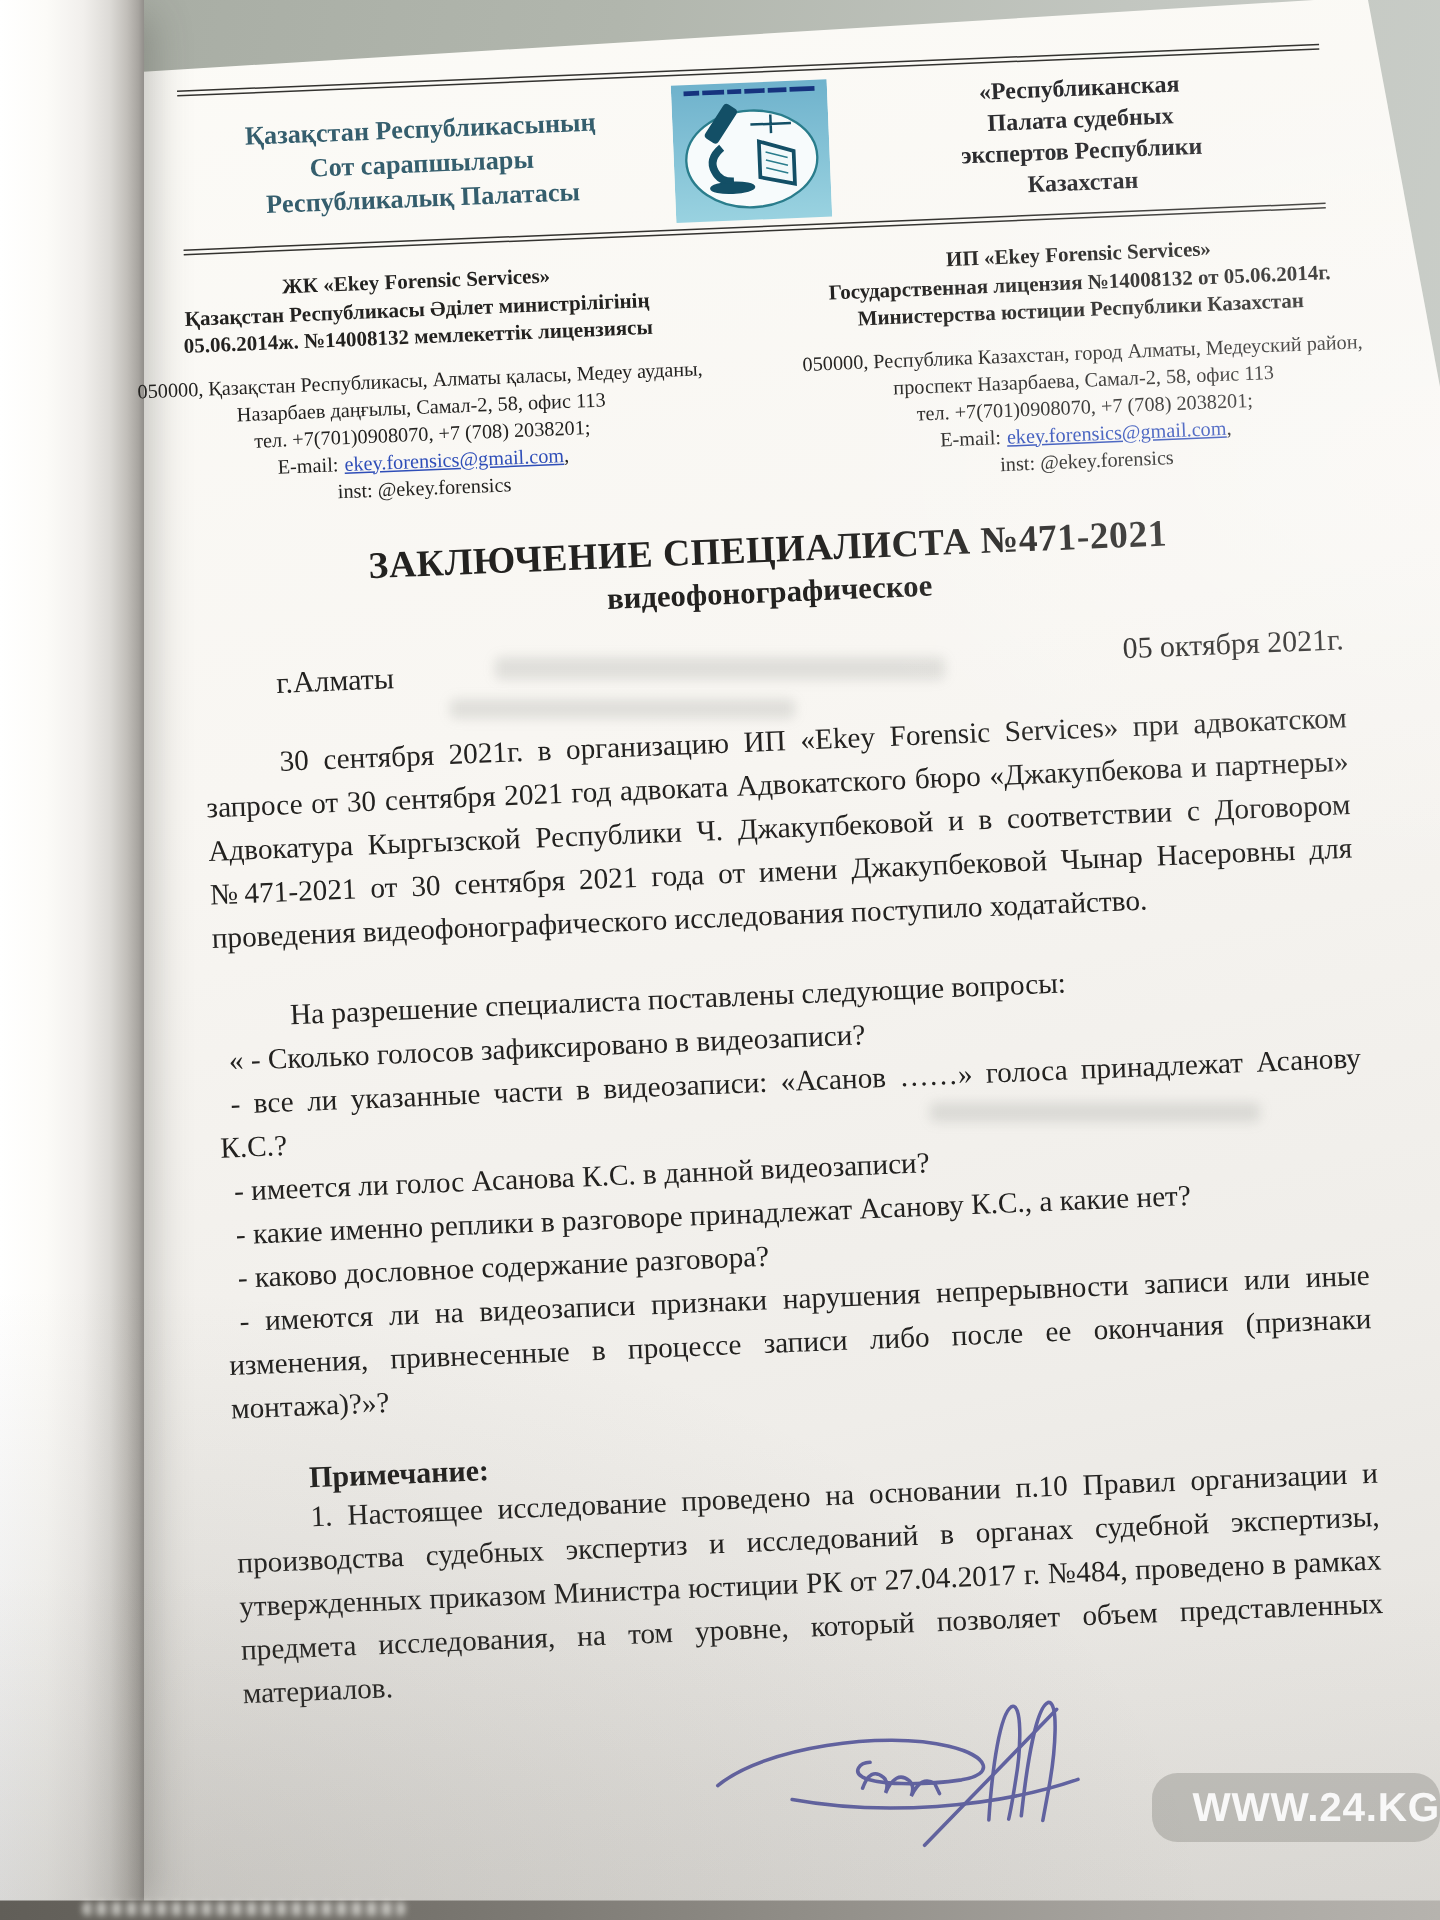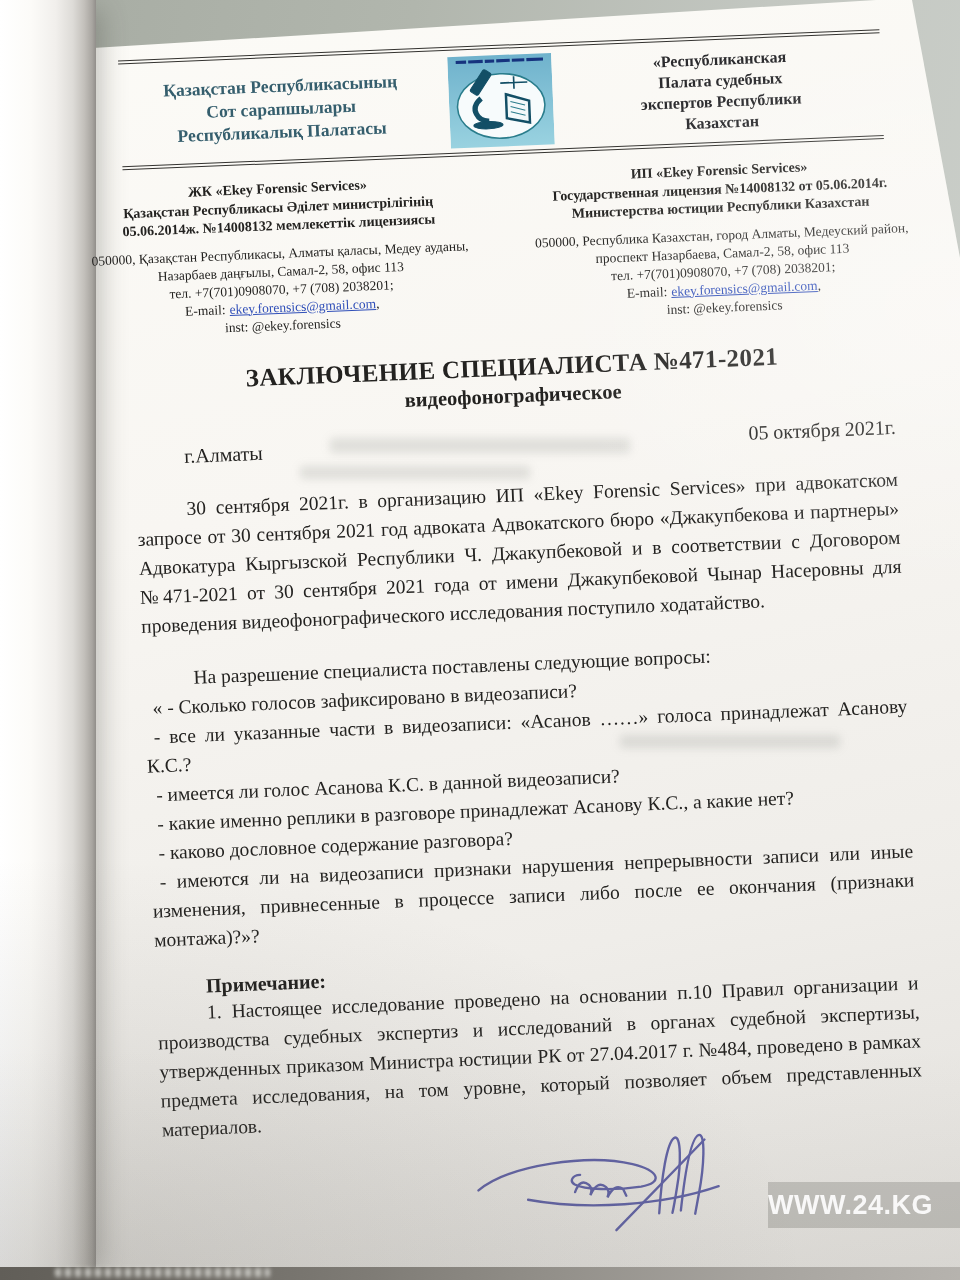--- a/index.html
+++ b/index.html
@@ -75,21 +75,21 @@
 
   
   .bottom-edge{position:absolute;left:0;bottom:0;width:100%;height:13px;
       background:linear-gradient(90deg,#615e58 0%,#6c6963 18%,#7e7b75 38%,#93908a 58%,#a6a39e 78%,#b6b3ae 100%);}
   .smudge{position:absolute;left:55px;bottom:3px;width:215px;height:9px;border-radius:3px;opacity:.8;
       background:repeating-linear-gradient(90deg,rgba(238,238,233,0.85) 0 6px,rgba(160,158,152,0.15) 6px 10px);
       filter:blur(2px);}
 
   
   .watermark{position:absolute;right:0;top:1182px;width:192px;height:46px;
-      background:rgba(108,108,102,0.30);display:flex;align-items:center;justify-content:flex-start;}
+      background:rgba(108,108,102,0.30);display:flex;align-items:center;justify-content:flex-end;border-radius:17px;}
   .watermark span{font-family:"Liberation Sans","DejaVu Sans",sans-serif;font-weight:bold;
       font-size:27px;letter-spacing:0.5px;color:rgba(255,255,255,0.90);}
 </style>
 </head>
 <body>
 
 <div class="scene">
   <div class="bg"></div>
   <div class="page"></div>
   <div class="spine"></div>

